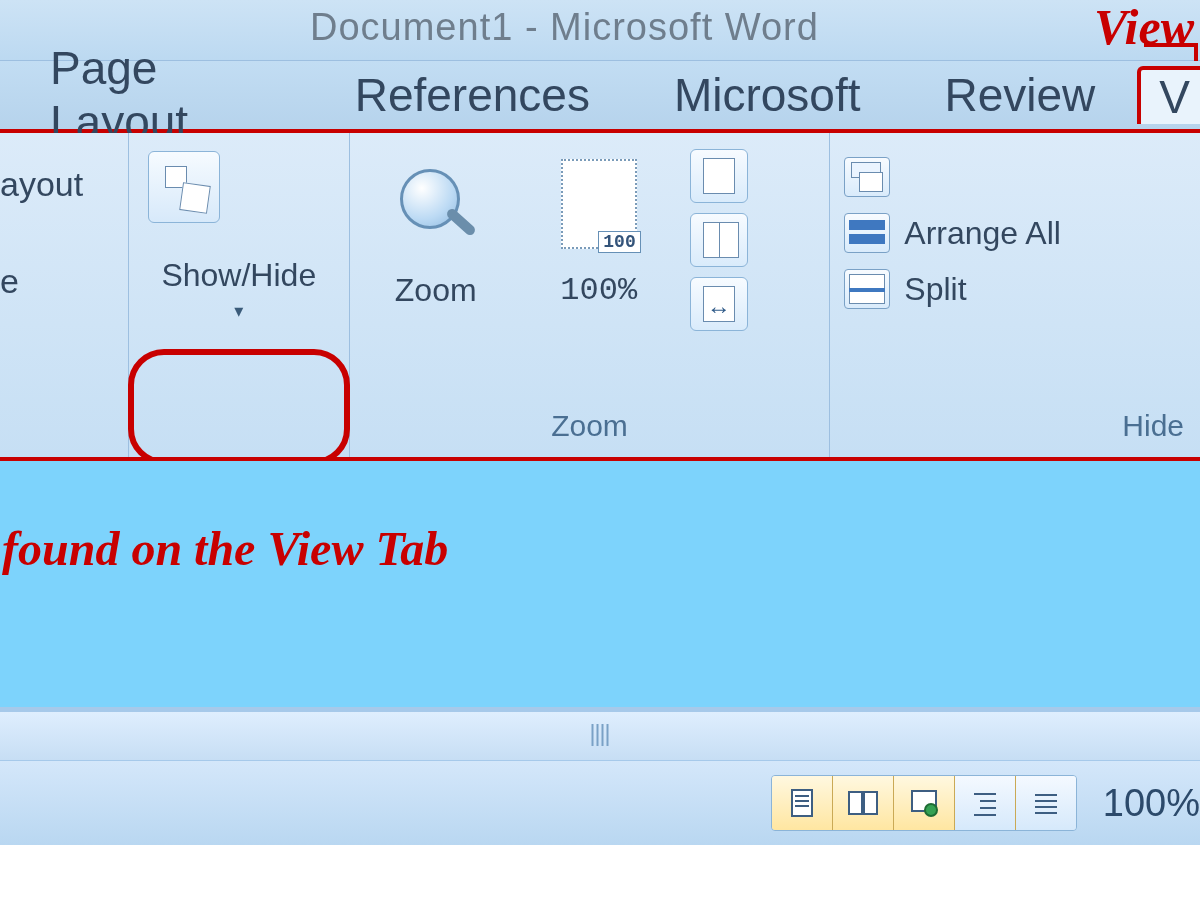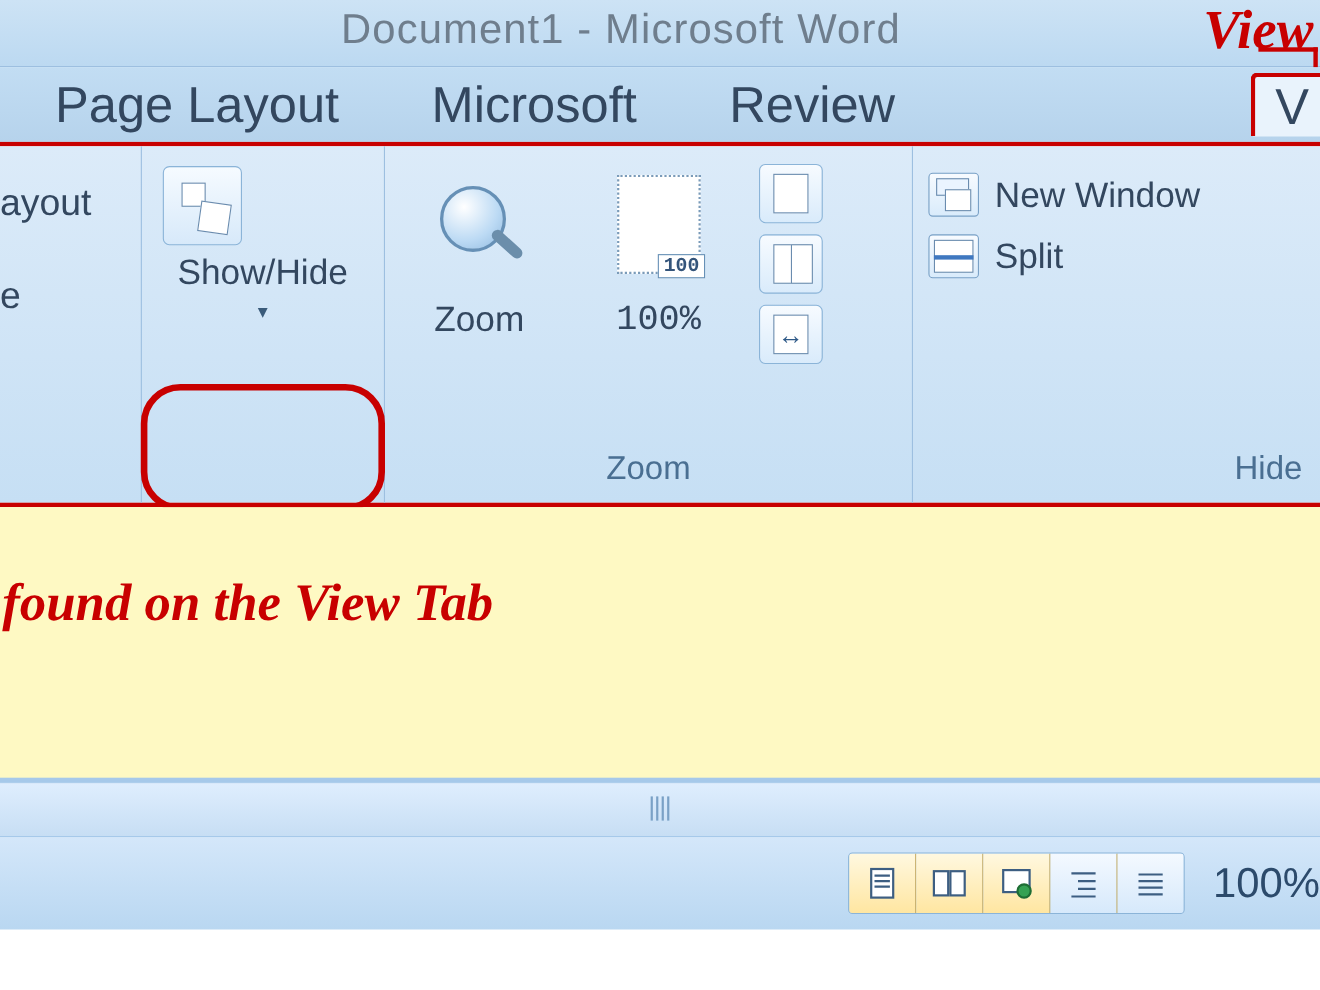--- a/index.html
+++ b/index.html
@@ -121,39 +121,40 @@
     font-size: 32px;
     color: #33475f;
     padding: 10px 4px 18px 4px;
   }
 
   
   .group-views { width: 118px; padding-left: 0; }
   .views-stack {
     display: flex;
     flex-direction: column;
-    gap: 46px;
+    gap: 58px;
     padding-top: 24px;
     font-size: 34px;
     color: #33475f;
   }
   .views-stack div { padding-left: 0; }
 
   
   .group-showhide { width: 200px; }
   .showhide-btn {
     width: 182px;
     border-radius: 6px;
     text-align: center;
     padding-top: 10px;
   }
   .showhide-btn .label {
     font-size: 32px;
     color: #33475f;
     padding: 6px 6px 6px 6px;
+    margin-top: 28px;
   }
   .showhide-btn .dropdown-caret {
     font-size: 18px;
     color: #3a5b7a;
   }
   .red-oval {
     position: absolute;
     border: 6px solid #c80000;
     border-radius: 36px;
     pointer-events: none;
@@ -263,21 +264,21 @@
     content:""; position:absolute; left:4px; right:4px; top:48%; height:4px;
     background:#3f78c0;
   }
 
   
   .group-zoom .group-caption,
   .group-window .group-caption { position: relative; }
 
   
   .docpane {
-    height: 246px; background:#fef9c3; position:relative;
+    height: 246px; background:#7dd3fc; position:relative;
     border-bottom: 4px solid #a6c9ea;
   }
   .found-caption {
     position:absolute; left:0; top:60px;
     font-family:"Brush Script MT", cursive;
     font-style: italic; font-weight:bold;
     color:#c80000; font-size:48px;
     padding-left:2px;
   }
 
@@ -336,20 +337,21 @@
     <div class="doc-title">Document1 - Microsoft Word</div>
 
     <div class="annotation-view">View</div>
   </div>
 
   <div class="tabstrip">
     <div class="tab-view-callout"></div>
 
     <div class="tab-btn">Page Layout</div>
 
+    <div class="tab-btn">References</div>
 
     <div class="tab-btn">Microsoft</div>
 
     <div class="tab-btn">Review</div>
 
     <div class="tab-btn selected" style="margin-left:auto; margin-right:-4px;">V</div>
   </div>
 
   <div class="ribbon">
 
@@ -406,21 +408,24 @@
         </div>
 
       </div>
       <div class="group-caption">Zoom</div>
     </div>
 
     <div class="group group-window">
       <div class="group-body" style="flex-direction:column; gap:4px; padding-top:10px;">
         <div class="win-row">
           <div class="win-ico new"></div>
-          <span>New Window</span>
+        </div>
+        <div class="win-row">
+          <div class="win-ico arr"></div>
+          <span>Arrange All</span>
         </div>
         <div class="win-row">
           <div class="win-ico spl"></div>
           <span>Split</span>
         </div>
       </div>
       <div class="group-caption" style="text-align:right; padding-right:6px;">Hide</div>
     </div>
 
     <div class="red-oval oval-showhide"></div>

